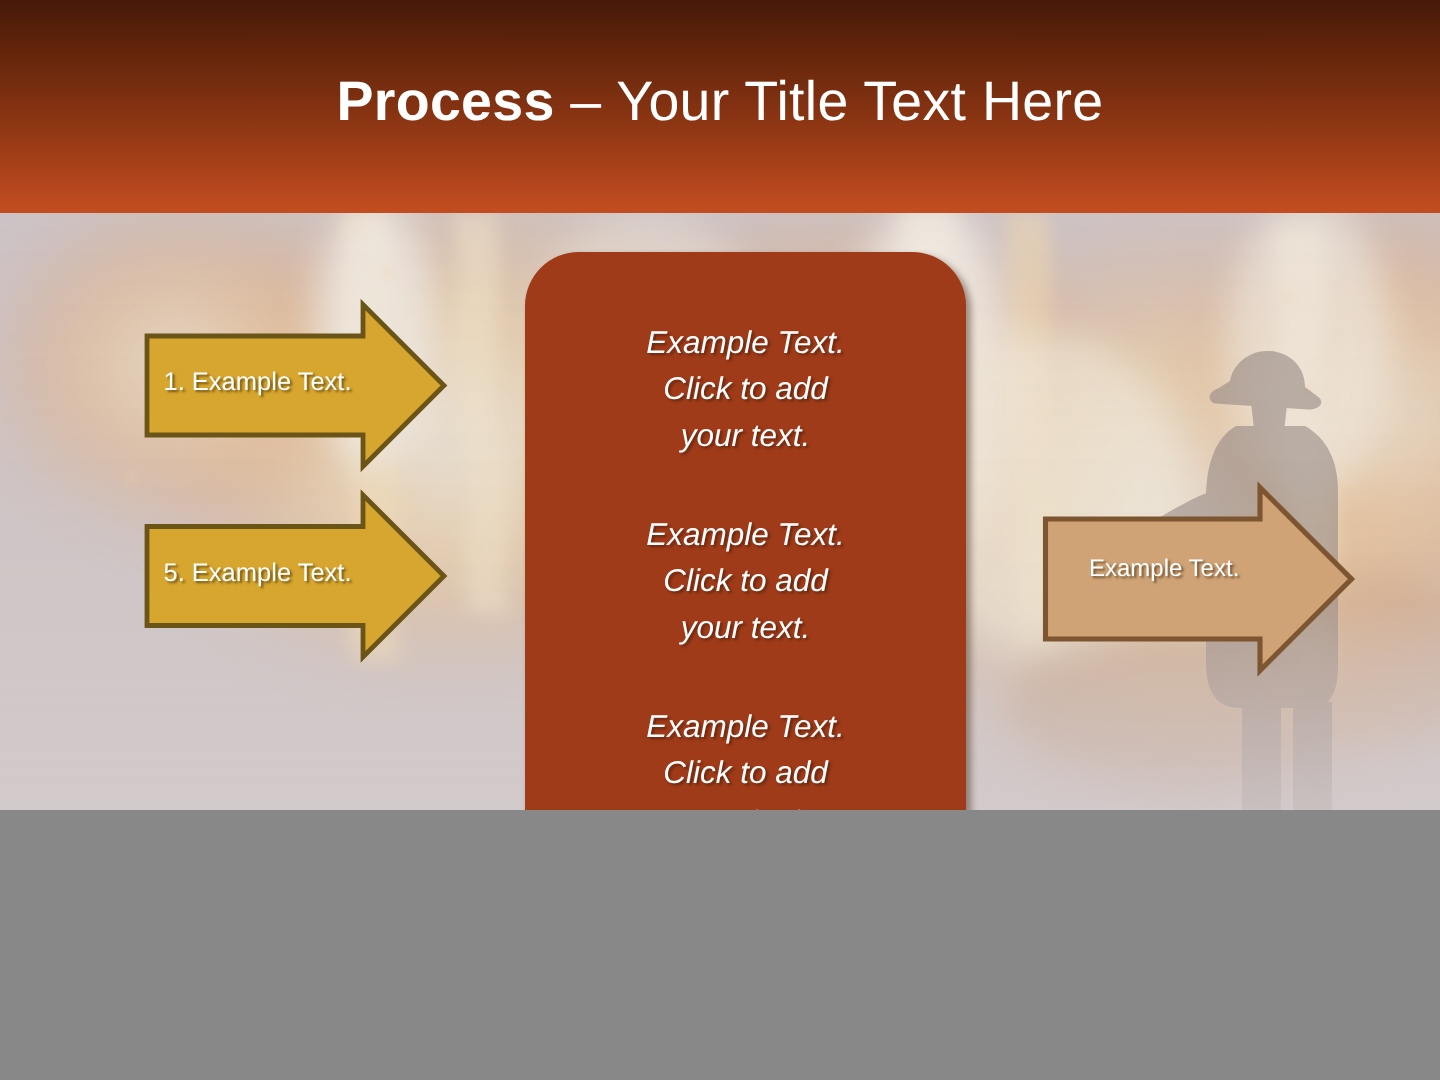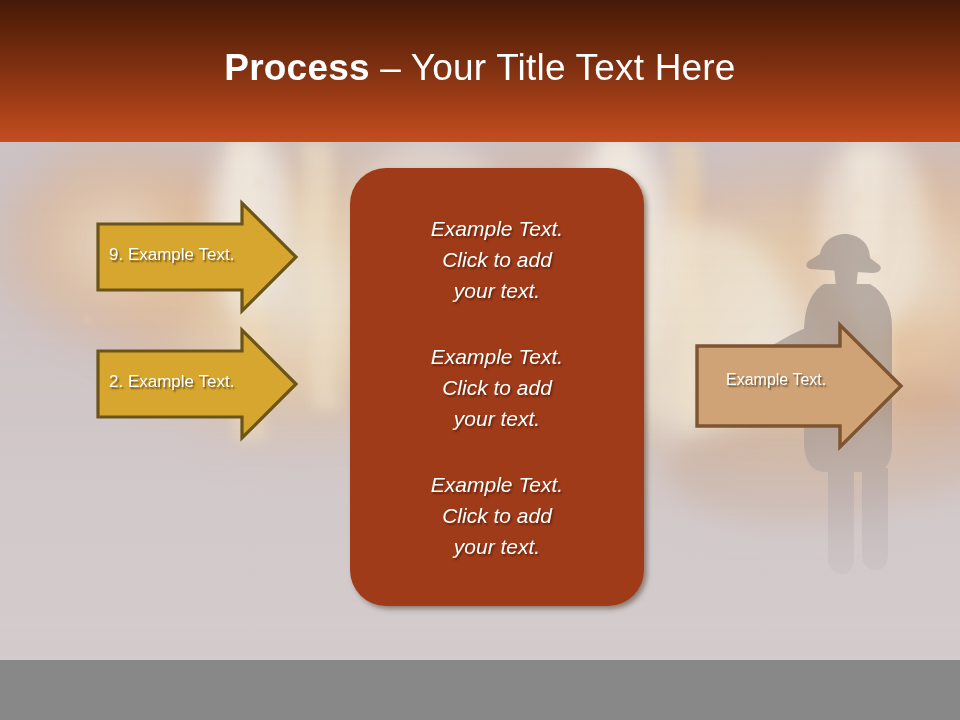--- a/index.html
+++ b/index.html
@@ -3,21 +3,21 @@
 <meta charset="utf-8">
 <style>
   html, body {
     margin: 0;
     padding: 0;
     background: #888;
   }
   .slide {
     position: relative;
     width: 960px;
-    height: 660px;
+    height: 540px;
     overflow: hidden;
     font-family: "Liberation Sans", sans-serif;
     background: #4c1d95;
   }
 
   
   .bg-photo {
     position: absolute;
     left: 0; top: 142px;
     width: 960px; height: 578px;
@@ -235,28 +235,28 @@
   <div class="bg-wash"></div>
 
   <div class="title-band">
     <div class="title-text"><span class="t-bold">Process</span><span class="t-rest"> – Your Title Text Here</span></div>
   </div>
 
   <div class="arrow" id="arrow-1">
     <svg width="206" height="116" viewBox="0 0 206 116">
       <path d="M3 25 L147 25 L147 4 L201 58 L147 112 L147 91 L3 91 Z" fill="#d7a62e" stroke="#6b5418" stroke-width="3.2" stroke-linejoin="miter"></path>
     </svg>
-    <div class="arrow-label">9. Example Text.</div>
+    <div class="arrow-label">1. Example Text.</div>
   </div>
 
   <div class="arrow" id="arrow-2">
     <svg width="206" height="116" viewBox="0 0 206 116">
       <path d="M3 25 L147 25 L147 4 L201 58 L147 112 L147 91 L3 91 Z" fill="#d7a62e" stroke="#6b5418" stroke-width="3.2" stroke-linejoin="miter"></path>
     </svg>
-    <div class="arrow-label">2. Example Text.</div>
+    <div class="arrow-label">5. Example Text.</div>
   </div>
 
 
   <div class="center-box">
     <div class="center-block">Example Text.
 Click  to add
 your text.</div>
     <div class="center-block">Example Text.
 Click  to add
 your text.</div>

